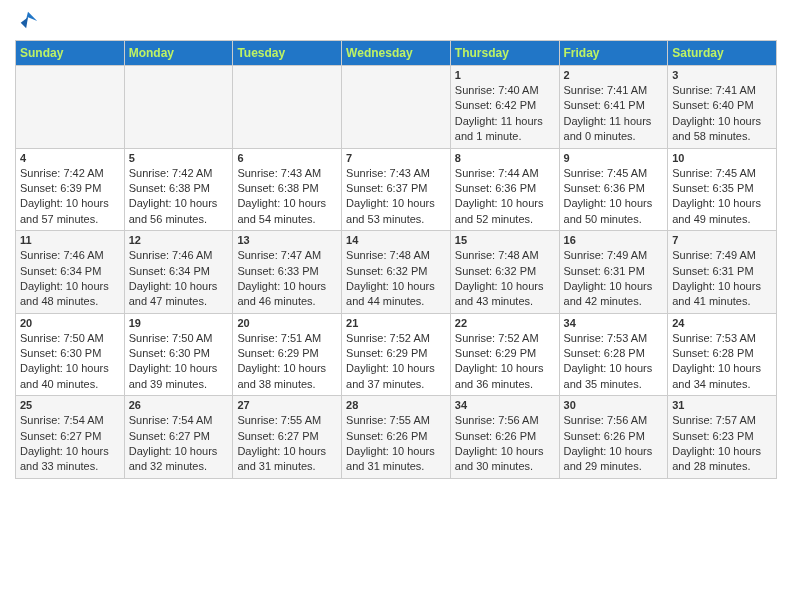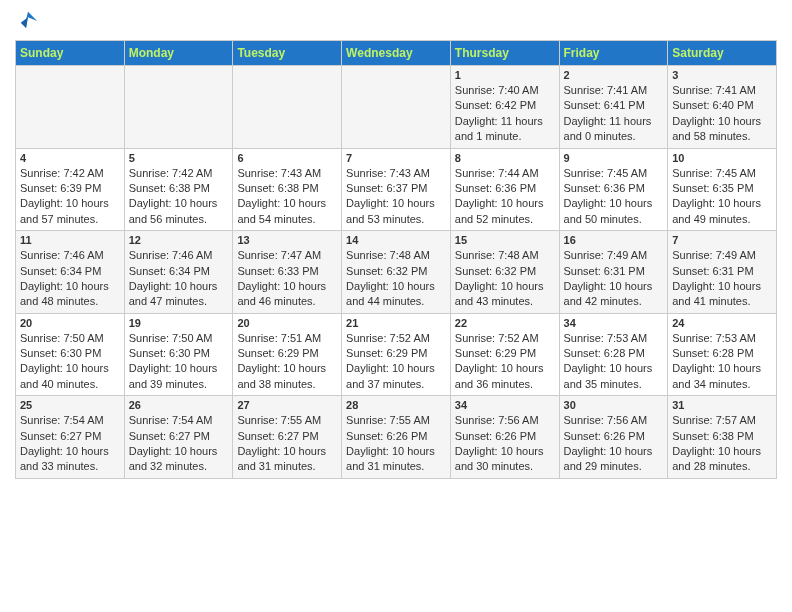--- a/index.html
+++ b/index.html
@@ -262,19 +262,19 @@
           </td>
           <td>
             <span class="day-number">30</span>
             <div class="day-info">Sunrise: 7:56 AM
 Sunset: 6:26 PM
 Daylight: 10 hours and 29 minutes.</div>
           </td>
           <td>
             <span class="day-number">31</span>
             <div class="day-info">Sunrise: 7:57 AM
-Sunset: 6:38 PM
+Sunset: 6:23 PM
 Daylight: 10 hours and 28 minutes.</div>
           </td>
         </tr>
       </tbody>
   </table>
 </div>
 
 </body></html>

